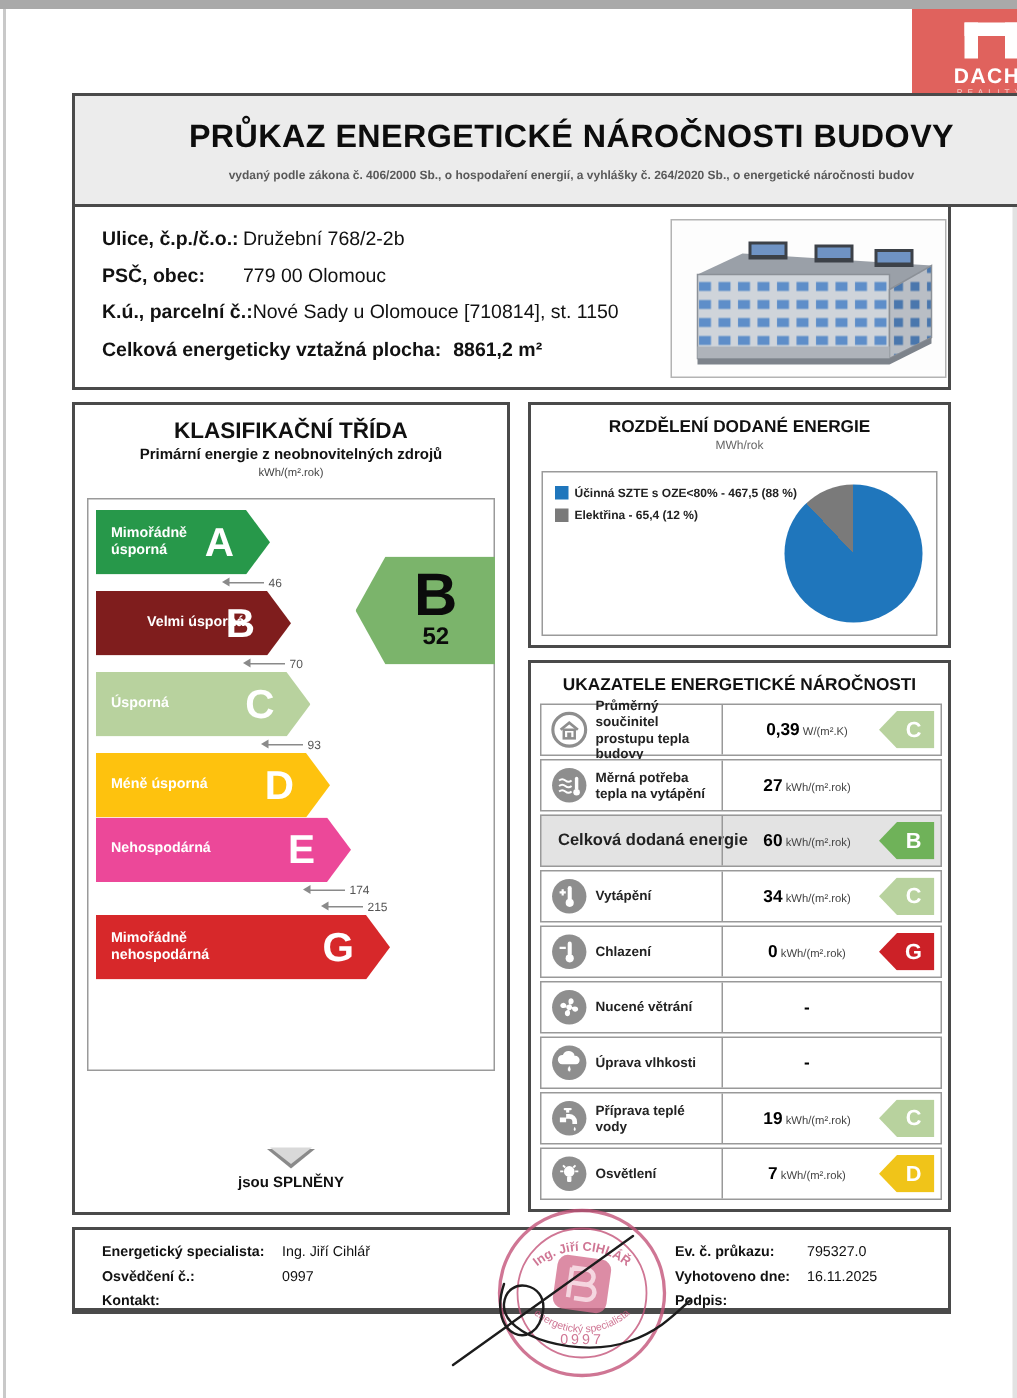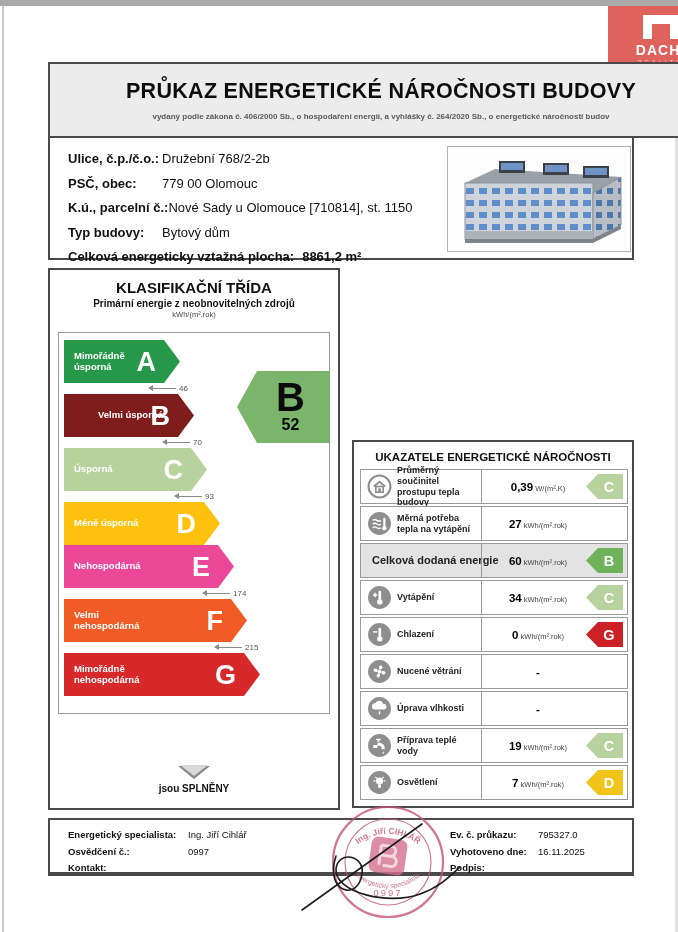--- a/index.html
+++ b/index.html
@@ -121,21 +121,20 @@
   <div class="frame" id="hdr">
     <div class="title">PRŮKAZ ENERGETICKÉ NÁROČNOSTI BUDOVY</div>
     <div class="subtitle">vydaný podle zákona č. 406/2000 Sb., o hospodaření energií, a vyhlášky č. 264/2020 Sb., o energetické náročnosti budov</div>
   </div>
 
   <div class="frame" id="info">
     <div class="info-rows">
       <div class="info-row"><span class="lbl">Ulice, č.p./č.o.:</span><span class="val">Družební 768/2-2b</span></div>
       <div class="info-row"><span class="lbl">PSČ, obec:</span><span class="val">779 00 Olomouc</span></div>
       <div class="info-row"><span class="lbl">K.ú., parcelní č.:</span><span class="val">Nové Sady u Olomouce [710814], st. 1150</span></div>
-      <div class="info-row"><span class="lbl">Typ budovy:</span><span class="val">Bytový dům</span></div>
       <div class="info-row wide"><span class="lbl">Celková energeticky vztažná plocha:</span><span class="val">8861,2 m²</span></div>
     </div>
     <div class="bld-box">
       <svg width="176" height="100" viewBox="0 0 176 100">
         <defs>
           <pattern id="win" width="13" height="12" patternUnits="userSpaceOnUse">
             <rect width="13" height="12" fill="#cfd4da"></rect>
               <rect x="2" y="3" width="8" height="6" fill="#5e8ec9"></rect>
           </pattern>
           <pattern id="win2" width="11" height="12" patternUnits="userSpaceOnUse">
@@ -206,24 +205,20 @@
         <span class="blabel">Nehospodárná</span>
         <span class="bletter">E</span>
       </div>
       <div class="tick">
           <span class="tick-wrap t5">
             <span class="tick-line"></span>
             <span>174</span>
           </span>
         </div>
 
-      <div class="band w6" style="background-color: rgb(241, 91, 37);">
-        <span class="blabel">Velmi nehospodárná</span>
-        <span class="bletter">F</span>
-      </div>
       <div class="tick">
           <span class="tick-wrap t6">
             <span class="tick-line"></span>
             <span>215</span>
           </span>
         </div>
 
       <div class="band w7" style="background-color: rgb(215, 40, 42);">
         <span class="blabel">Mimořádně nehospodárná</span>
         <span class="bletter">G</span>
@@ -233,20 +228,37 @@
         <span class="rletter">B</span>
         <span class="rvalue">52</span>
       </div>
     </div>
 
     <div class="req-notch-o"></div>
     <div class="req-notch-i"></div>
     <div class="req-result">jsou SPLNĚNY</div>
   </div>
 
+  <div class="frame" id="dist">
+    <div class="panel-title" style="font-size:11.5px;">ROZDĚLENÍ DODANÉ ENERGIE</div>
+    <div class="panel-unit" style="font-size:8px;color:#666;">MWh/rok</div>
+    <div class="dist-box">
+      <div class="legend">
+        <div class="legend-item">
+          <span class="legend-swatch" style="background-color: rgb(31, 118, 188);"></span>
+          <span>Účinná SZTE s OZE&lt;80% - 467,5 (88 %)</span>
+        </div>
+        <div class="legend-item">
+          <span class="legend-swatch" style="background-color: rgb(122, 122, 122);"></span>
+          <span>Elektřina - 65,4 (12 %)</span>
+        </div>
+      </div>
+      <div class="pie" style="background: conic-gradient(rgb(31, 118, 188) 0deg, rgb(31, 118, 188) 316.8deg, rgb(122, 122, 122) 316.8deg, rgb(122, 122, 122) 360deg);"></div>
+    </div>
+  </div>
 
   <div class="frame" id="indic">
     <div class="panel-title" style="font-size:11.5px;">UKAZATELE ENERGETICKÉ NÁROČNOSTI</div>
     <div class="irows">
 
       <div class="irow">
         <span class="icon">
           <svg viewBox="0 0 24 24">
               <circle cx="12" cy="12" r="10.5" fill="none" stroke="#8e8e8e" stroke-width="2"></circle>
               <path d="M6.5 12 L12 7.5 L17.5 12" fill="none" stroke="#8e8e8e" stroke-width="1.8"></path>

